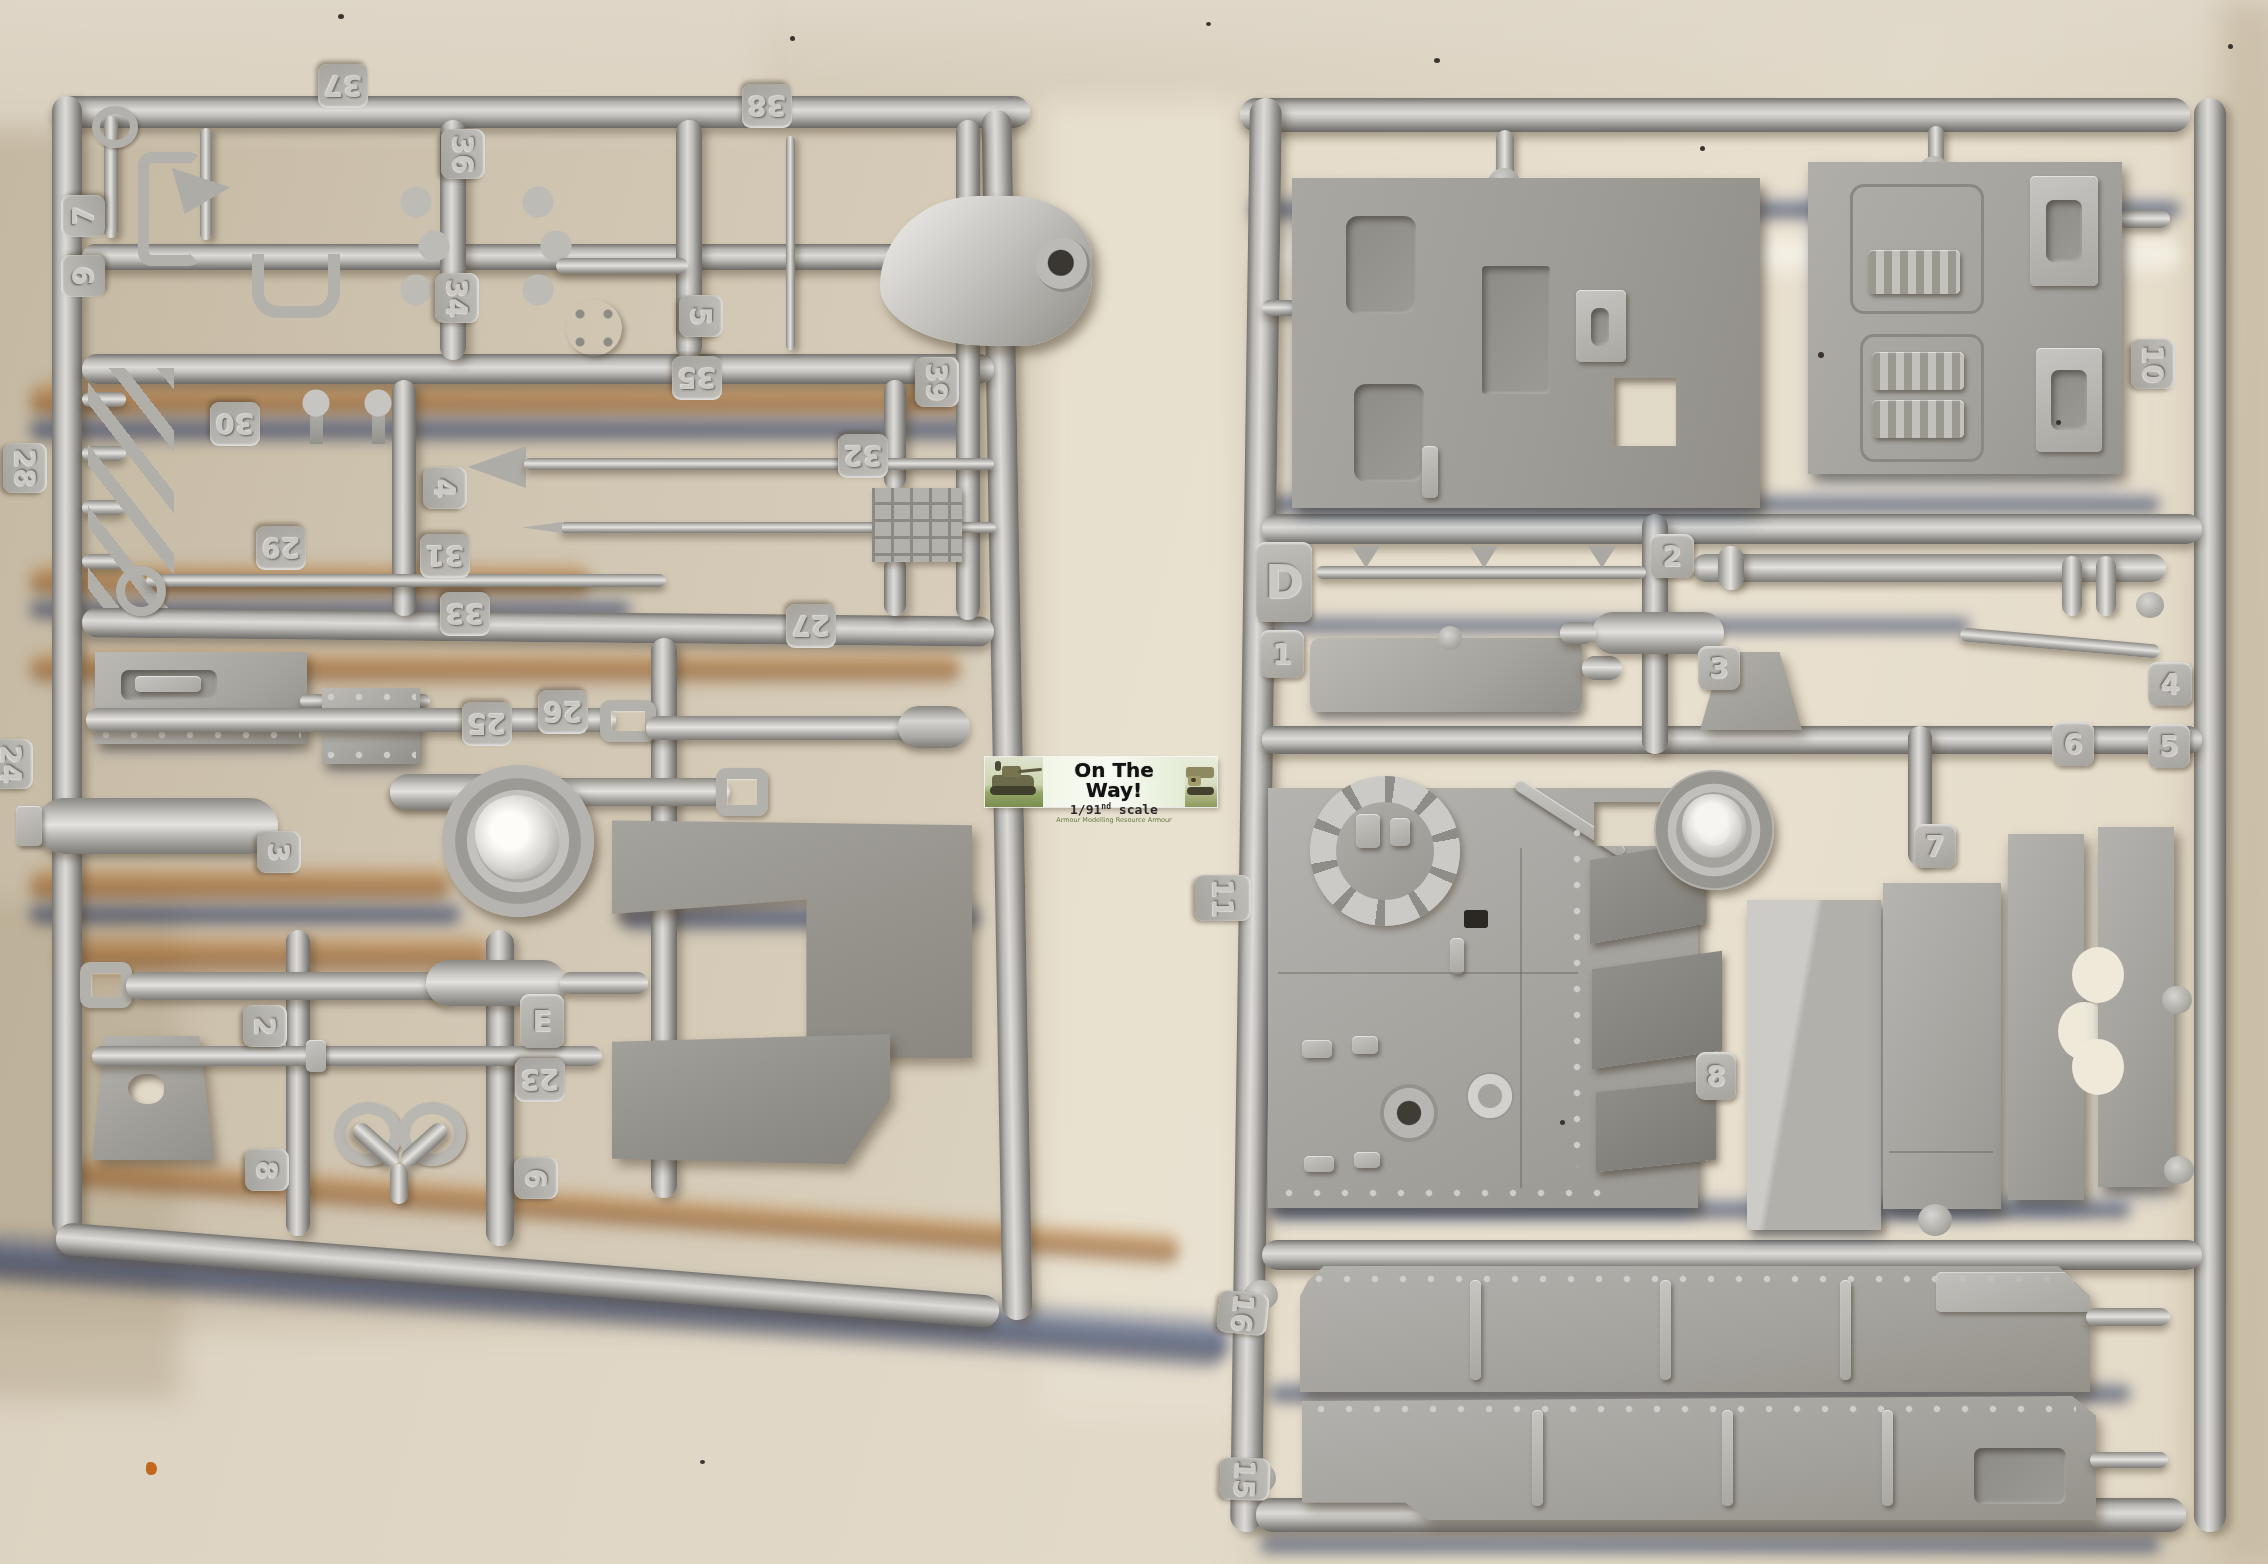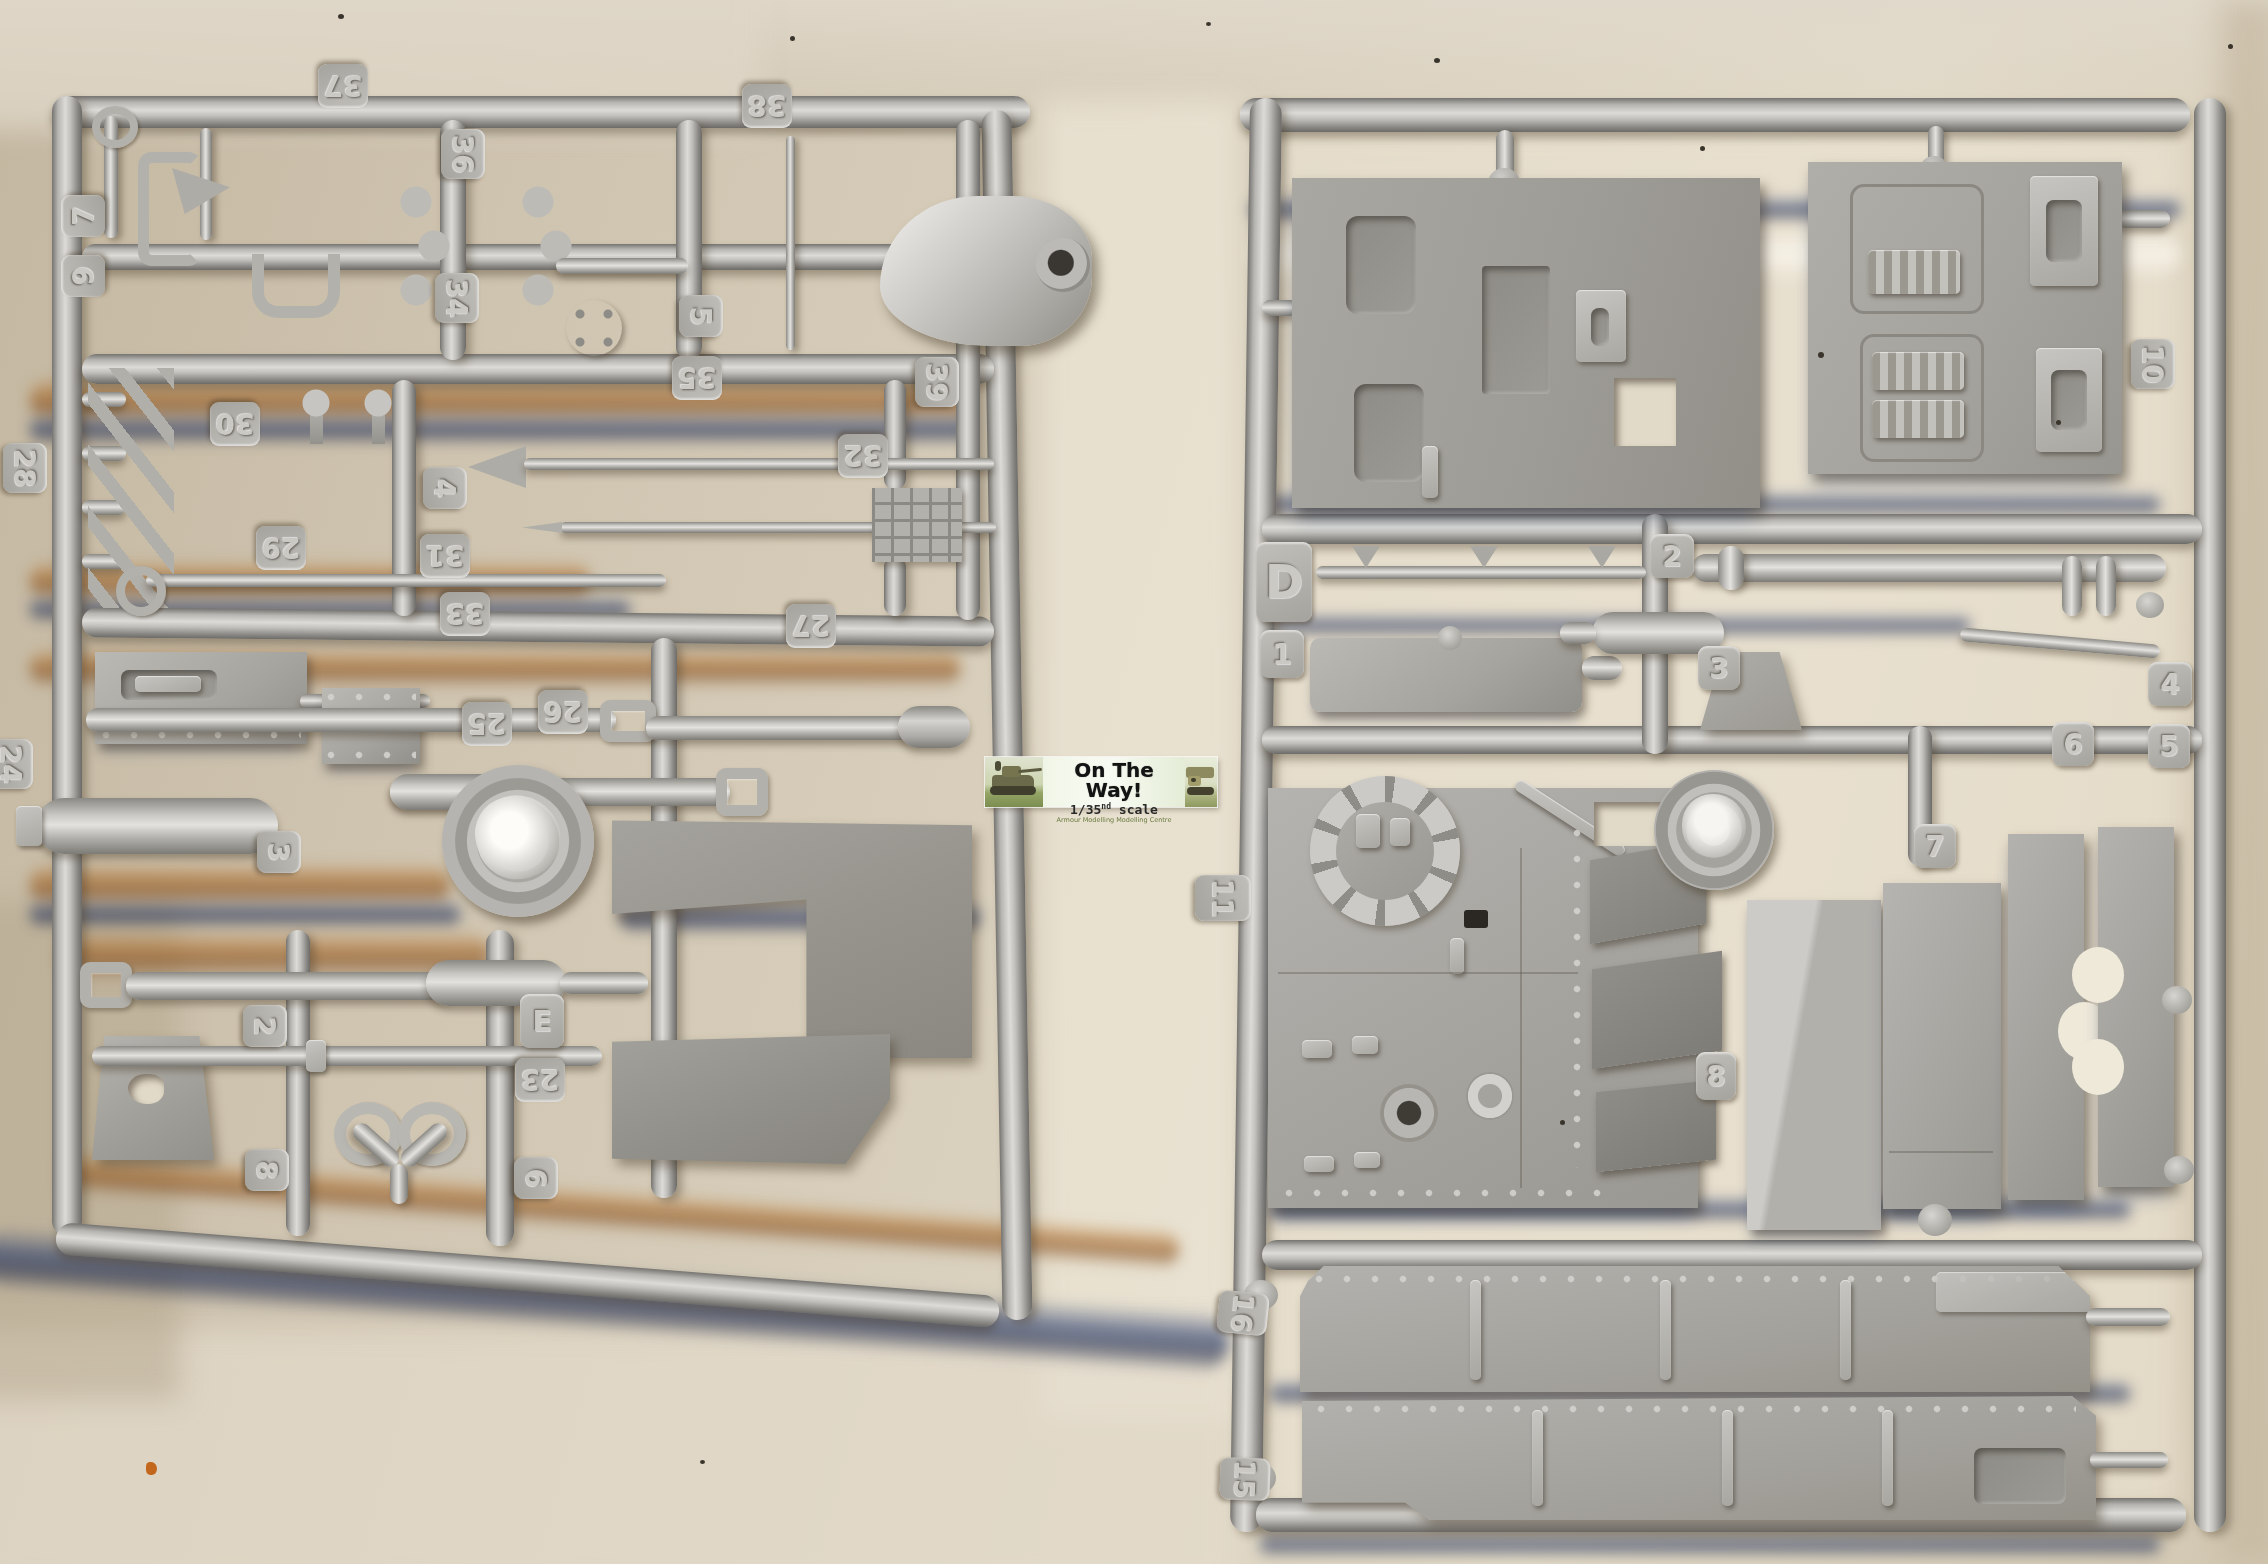--- a/index.html
+++ b/index.html
@@ -374,22 +374,22 @@
   <div class="banner">
     <div class="banner-art b-tank">
       <div class="b-blob" style="left:7px;top:18px;width:42px;height:13px;background:#6b6a4a;border-radius:4px 6px 2px 2px;"></div>
       <div class="b-blob" style="left:17px;top:9px;width:19px;height:11px;background:#75744f;"></div>
       <div class="b-blob" style="left:33px;top:12px;width:24px;height:3px;background:#5c5b40;transform:rotate(-6deg);"></div>
       <div class="b-blob" style="left:5px;top:29px;width:46px;height:9px;background:#403f2d;border-radius:5px;"></div>
       <div class="b-blob" style="left:10px;top:4px;width:6px;height:10px;background:#4c4b36;"></div>
     </div>
     <div class="banner-text">
       <div class="b-title">On The Way!</div>
-      <div class="b-scale"><span>1/35</span><sup>nd</sup> <span>scale</span></div>
-      <div class="b-credit">Armour Modelling Modelling Centre</div>
+      <div class="b-scale"><span>1/91</span><sup>nd</sup> <span>scale</span></div>
+      <div class="b-credit">Armour Modelling Resource Armour</div>
     </div>
     <div class="banner-art b-half">
       <div class="b-blob" style="left:1px;top:10px;width:28px;height:11px;background:#8c8a5e;"></div>
       <div class="b-blob" style="left:3px;top:19px;width:13px;height:10px;background:#a39c6b;"></div>
       <div class="b-blob" style="left:6px;top:21px;width:5px;height:4px;background:#3d3b2a;"></div>
       <div class="b-blob" style="left:2px;top:30px;width:27px;height:8px;background:#44422e;border-radius:4px;"></div>
     </div>
   </div>
 
 </div>

